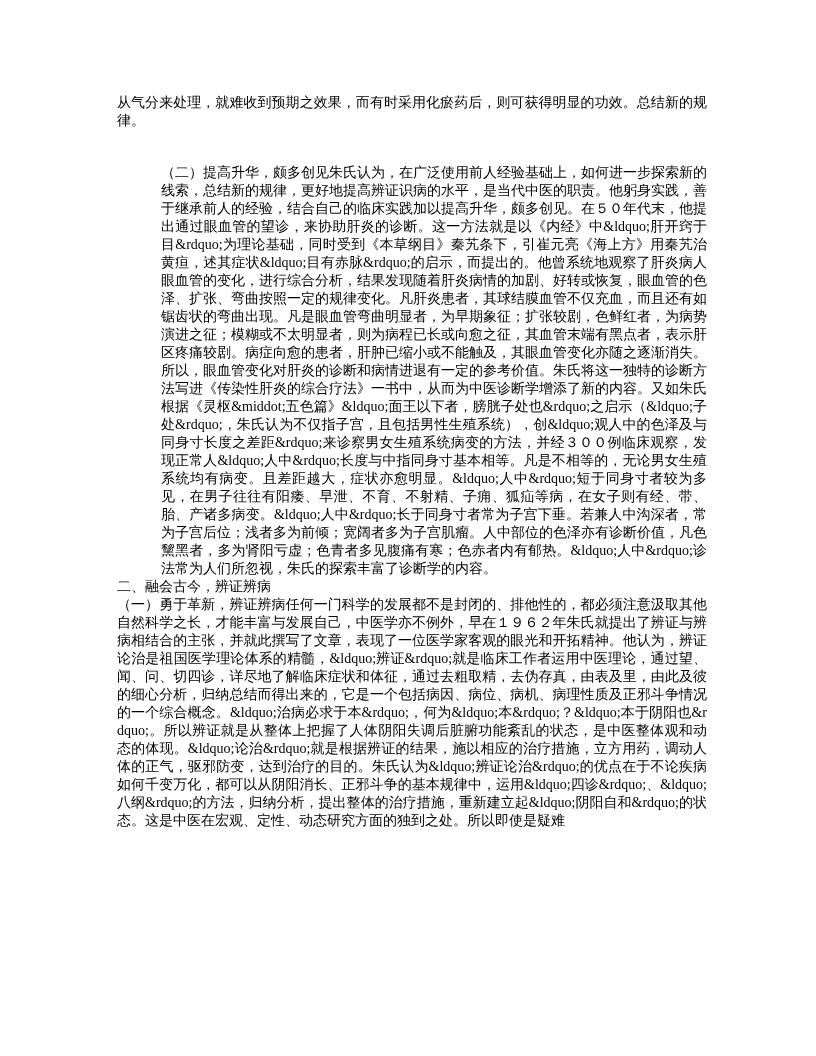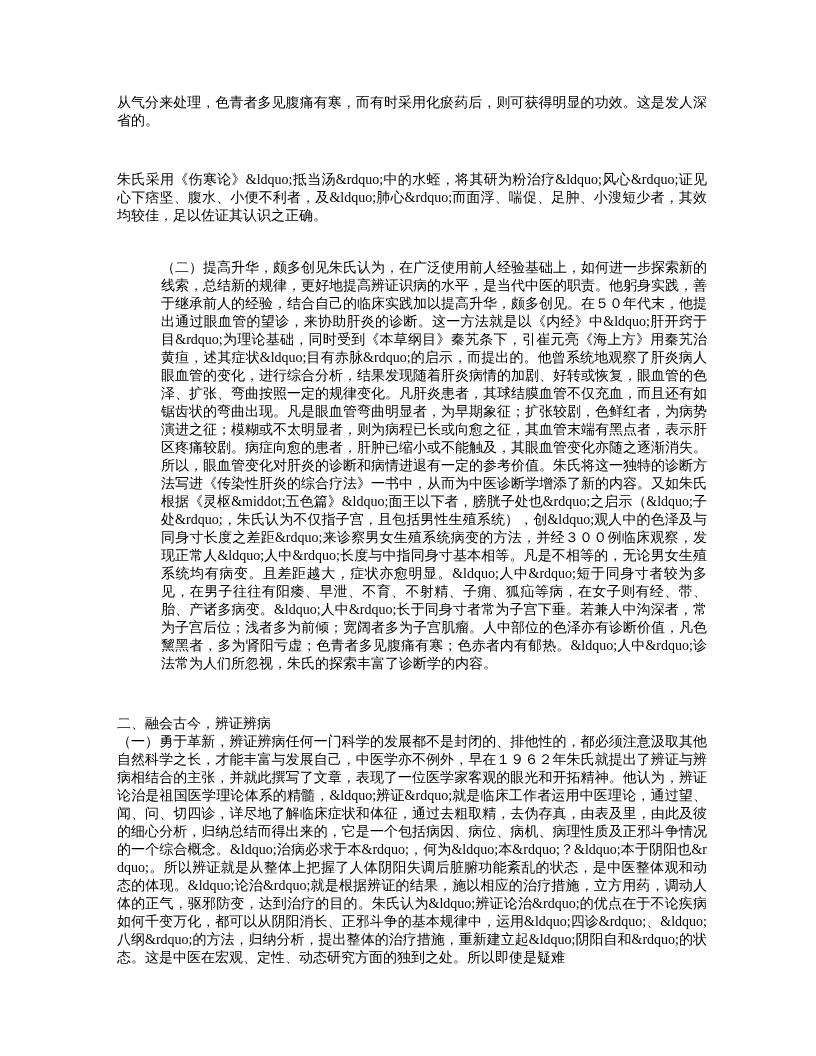--- a/index.html
+++ b/index.html
@@ -25,30 +25,29 @@
     overflow: hidden;
   }
   .para {
     margin: 0;
     text-align: justify;
     text-align-last: left;
     word-break: break-all;
   }
   .para.p2 { margin-top: 41px; }
   .para.p3 { margin-top: 34px; margin-left: 44px; }
-  .section-block { margin-top: 42px; }
+  .section-block { }
   .section-heading { margin: 0; }
 </style>
 </head>
 <body>
 
 <div class="page">
-  <p class="para p1">从气分来处理，色青者多见腹痛有寒，而有时采用化瘀药后，则可获得明显的功效。这是发人深省的。</p>
+  <p class="para p1">从气分来处理，就难收到预期之效果，而有时采用化瘀药后，则可获得明显的功效。总结新的规律。</p>
 
-  <p class="para p2">朱氏采用《伤寒论》&amp;ldquo;抵当汤&amp;rdquo;中的水蛭，将其研为粉治疗&amp;ldquo;风心&amp;rdquo;证见心下痞坚、腹水、小便不利者，及&amp;ldquo;肺心&amp;rdquo;而面浮、喘促、足肿、小溲短少者，其效均较佳，足以佐证其认识之正确。</p>
 
   <p class="para p3">（二）提高升华，颇多创见朱氏认为，在广泛使用前人经验基础上，如何进一步探索新的线索，总结新的规律，更好地提高辨证识病的水平，是当代中医的职责。他躬身实践，善于继承前人的经验，结合自己的临床实践加以提高升华，颇多创见。在５０年代末，他提出通过眼血管的望诊，来协助肝炎的诊断。这一方法就是以《内经》中&amp;ldquo;肝开窍于目&amp;rdquo;为理论基础，同时受到《本草纲目》秦艽条下，引崔元亮《海上方》用秦艽治黄疸，述其症状&amp;ldquo;目有赤脉&amp;rdquo;的启示，而提出的。他曾系统地观察了肝炎病人眼血管的变化，进行综合分析，结果发现随着肝炎病情的加剧、好转或恢复，眼血管的色泽、扩张、弯曲按照一定的规律变化。凡肝炎患者，其球结膜血管不仅充血，而且还有如锯齿状的弯曲出现。凡是眼血管弯曲明显者，为早期象征；扩张较剧，色鲜红者，为病势演进之征；模糊或不太明显者，则为病程已长或向愈之征，其血管末端有黑点者，表示肝区疼痛较剧。病症向愈的患者，肝肿已缩小或不能触及，其眼血管变化亦随之逐渐消失。所以，眼血管变化对肝炎的诊断和病情进退有一定的参考价值。朱氏将这一独特的诊断方法写进《传染性肝炎的综合疗法》一书中，从而为中医诊断学增添了新的内容。又如朱氏根据《灵枢&amp;middot;五色篇》&amp;ldquo;面王以下者，膀胱子处也&amp;rdquo;之启示（&amp;ldquo;子处&amp;rdquo;，朱氏认为不仅指子宫，且包括男性生殖系统），创&amp;ldquo;观人中的色泽及与同身寸长度之差距&amp;rdquo;来诊察男女生殖系统病变的方法，并经３００例临床观察，发现正常人&amp;ldquo;人中&amp;rdquo;长度与中指同身寸基本相等。凡是不相等的，无论男女生殖系统均有病变。且差距越大，症状亦愈明显。&amp;ldquo;人中&amp;rdquo;短于同身寸者较为多见，在男子往往有阳痿、早泄、不育、不射精、子痈、狐疝等病，在女子则有经、带、胎、产诸多病变。&amp;ldquo;人中&amp;rdquo;长于同身寸者常为子宫下垂。若兼人中沟深者，常为子宫后位；浅者多为前倾；宽阔者多为子宫肌瘤。人中部位的色泽亦有诊断价值，凡色黧黑者，多为肾阳亏虚；色青者多见腹痛有寒；色赤者内有郁热。&amp;ldquo;人中&amp;rdquo;诊法常为人们所忽视，朱氏的探索丰富了诊断学的内容。</p>
 
   <div class="section-block">
     <p class="para section-heading">二、融会古今，辨证辨病</p>
     <p class="para">（一）勇于革新，辨证辨病任何一门科学的发展都不是封闭的、排他性的，都必须注意汲取其他自然科学之长，才能丰富与发展自己，中医学亦不例外，早在１９６２年朱氏就提出了辨证与辨病相结合的主张，并就此撰写了文章，表现了一位医学家客观的眼光和开拓精神。他认为，辨证论治是祖国医学理论体系的精髓，&amp;ldquo;辨证&amp;rdquo;就是临床工作者运用中医理论，通过望、闻、问、切四诊，详尽地了解临床症状和体征，通过去粗取精，去伪存真，由表及里，由此及彼的细心分析，归纳总结而得出来的，它是一个包括病因、病位、病机、病理性质及正邪斗争情况的一个综合概念。&amp;ldquo;治病必求于本&amp;rdquo;，何为&amp;ldquo;本&amp;rdquo;？&amp;ldquo;本于阴阳也&amp;rdquo;。所以辨证就是从整体上把握了人体阴阳失调后脏腑功能紊乱的状态，是中医整体观和动态的体现。&amp;ldquo;论治&amp;rdquo;就是根据辨证的结果，施以相应的治疗措施，立方用药，调动人体的正气，驱邪防变，达到治疗的目的。朱氏认为&amp;ldquo;辨证论治&amp;rdquo;的优点在于不论疾病如何千变万化，都可以从阴阳消长、正邪斗争的基本规律中，运用&amp;ldquo;四诊&amp;rdquo;、&amp;ldquo;八纲&amp;rdquo;的方法，归纳分析，提出整体的治疗措施，重新建立起&amp;ldquo;阴阳自和&amp;rdquo;的状态。这是中医在宏观、定性、动态研究方面的独到之处。所以即使是疑难</p>
   </div>
 </div>
 
 </body></html>

